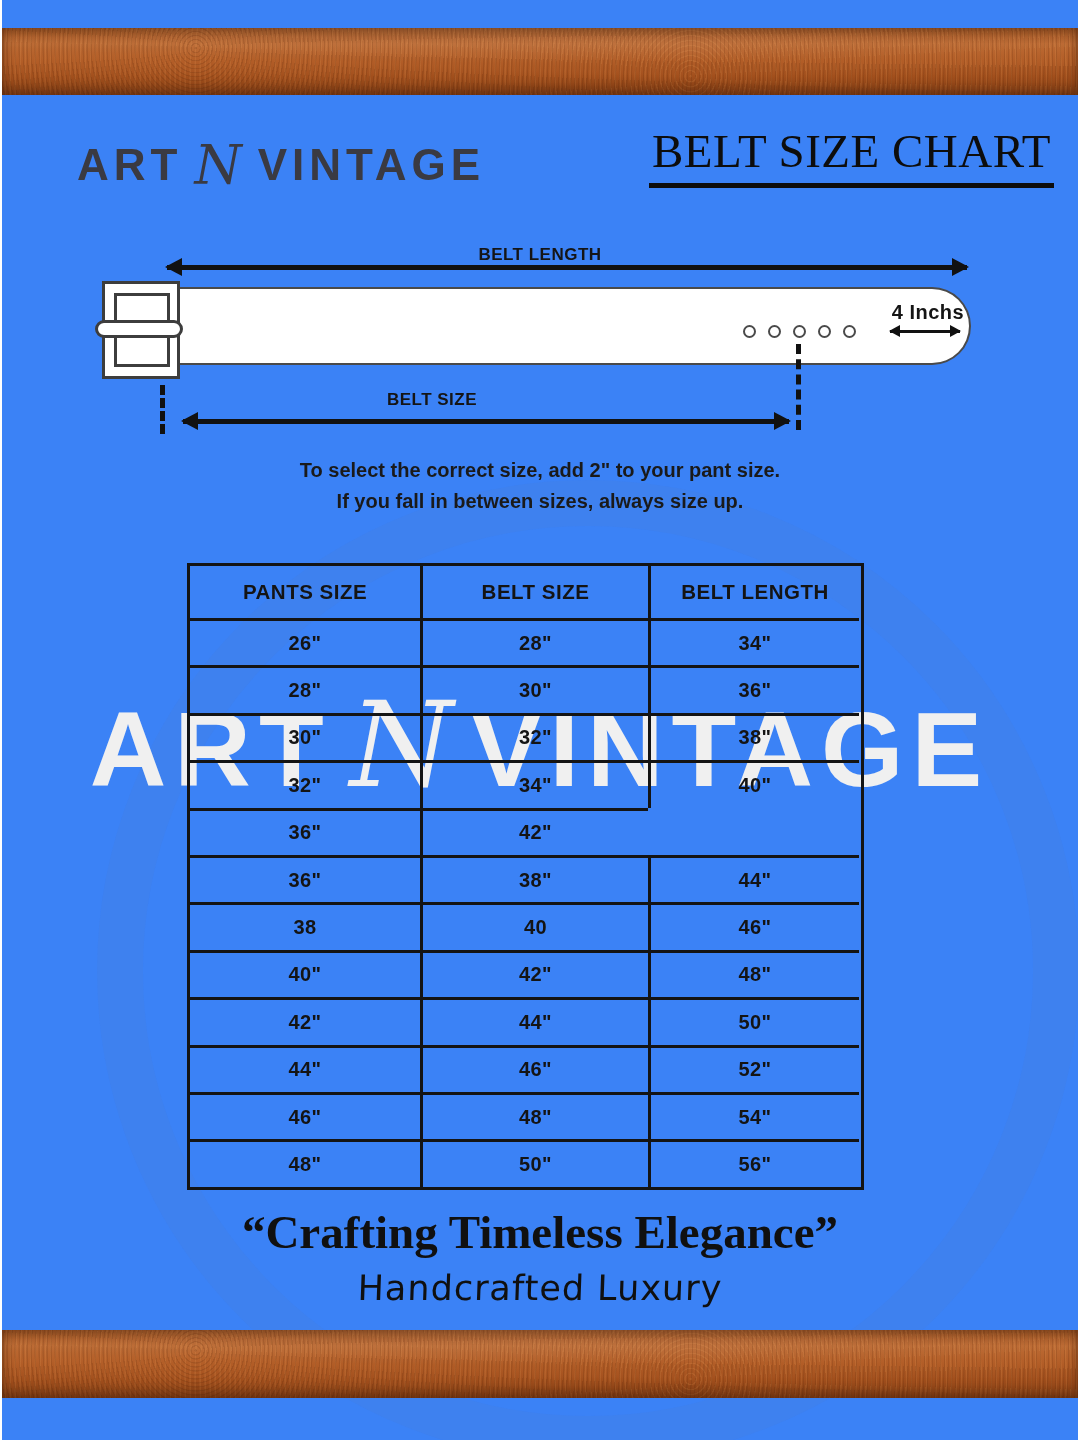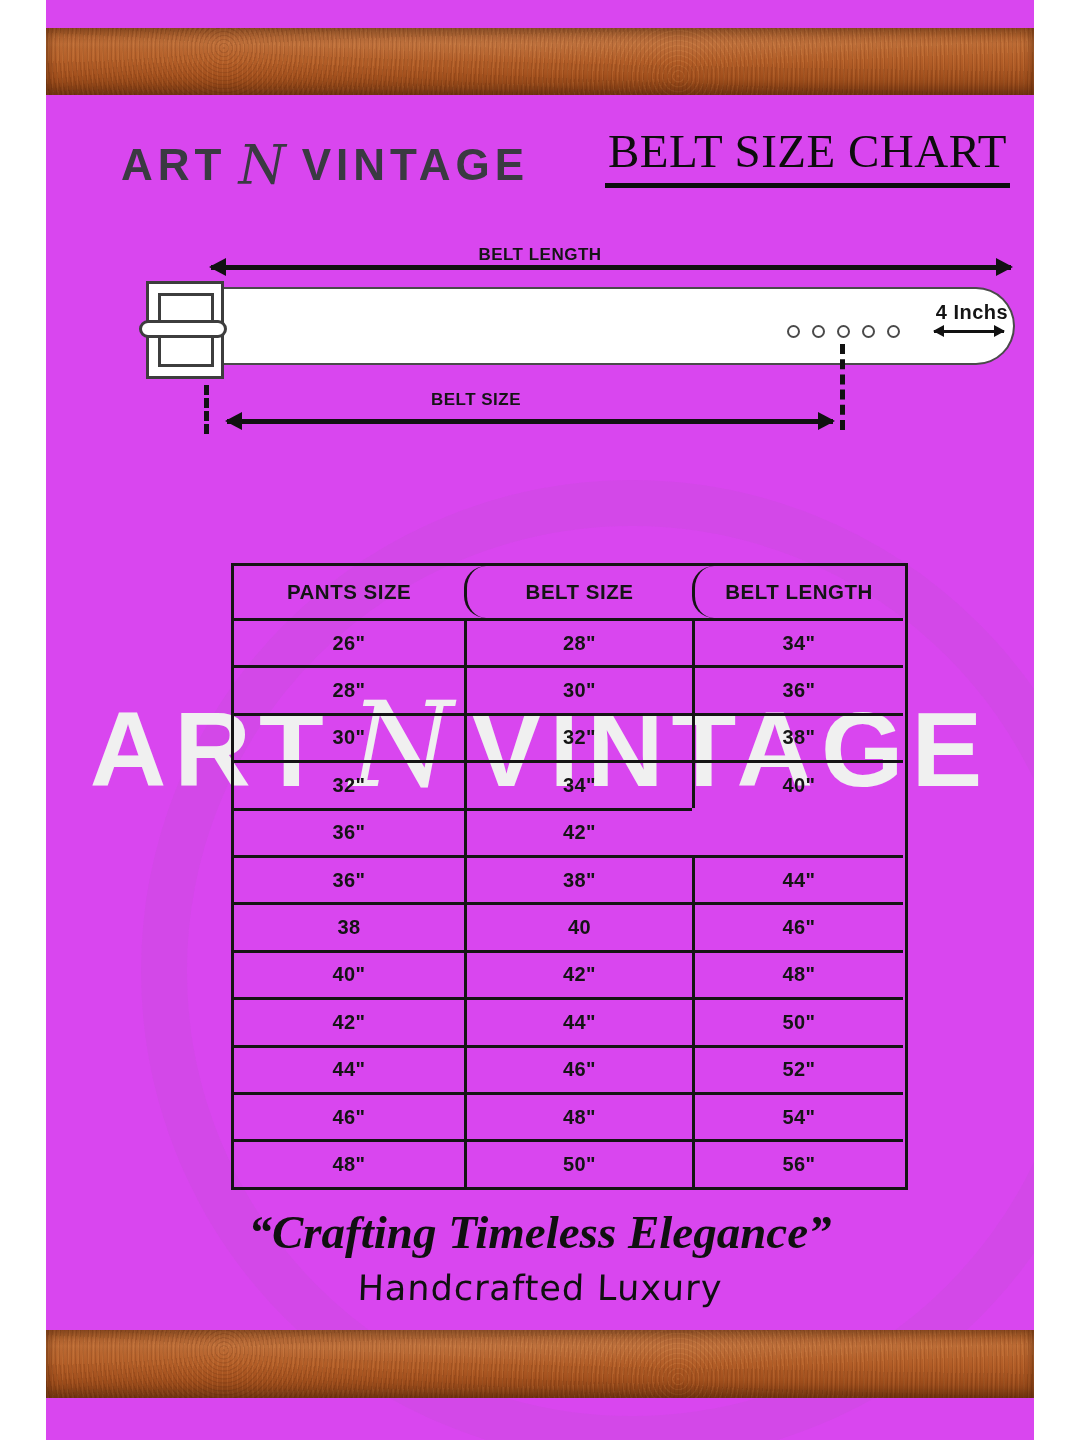--- a/index.html
+++ b/index.html
@@ -1,20 +1,20 @@
 <!DOCTYPE html>
 <html><head>
 <meta charset="utf-8">
 <style>
   html,body{margin:0;padding:0;background:#ffffff;}
   .page{
     position:relative;
-    width:988px;height:1440px;
+    width:1076px;height:1440px;
     margin:0 auto;
-    background:#d946ef;
+    background:#3b82f6;
     overflow:hidden;
     font-family:"Liberation Sans", sans-serif;
     color:#121212;
   }
   
   .leather{
     position:absolute;left:0;right:0;
     background:
       repeating-radial-gradient(circle at 18% 30%, rgba(80,35,8,0.16) 0 1px, transparent 1.5px 4px),
       repeating-radial-gradient(circle at 64% 72%, rgba(240,170,100,0.14) 0 1px, transparent 1.5px 5px),
@@ -129,27 +129,27 @@
   }
   .trow{display:grid;grid-template-columns:230px 228px 211px;height:47.4px;}
   .trow.thead{height:52px;}
   .tcell{
     display:flex;align-items:center;justify-content:center;
     font-weight:700;font-size:20px;color:#141414;
     border-left:3px solid #141414;border-top:3px solid #141414;
     box-sizing:border-box;letter-spacing:0.5px;
   }
   .trow .tcell:first-child{border-left:none;}
-  .trow.thead .tcell{border-top:none;font-size:20.5px;border-radius:22px;}
+  .trow.thead .tcell{border-top:none;font-size:20.5px;}
 
   
   .quote{
     position:absolute;left:0;right:0;top:1205px;text-align:center;
     font-family:"Liberation Serif", serif;font-weight:600;
-    font-size:47px;color:#101010;z-index:2;font-style:italic;
+    font-size:47px;color:#101010;z-index:2;
   }
   .tagline{
     position:absolute;left:0;right:0;top:1268px;text-align:center;
     font-family:"DejaVu Sans", sans-serif;font-weight:400;
     font-size:35px;color:#101010;letter-spacing:1px;z-index:2;
     transform:skewX(-2deg);
   }
 </style>
 </head>
 <body>
@@ -185,20 +185,22 @@
 
   <div class="dg-label lbl-four-inch">4 Inchs</div>
   <div class="darrow small arrow-four-inch"></div>
 
   <div class="dash-line dash-left"></div>
   <div class="dash-line dash-right"></div>
   <div class="dg-label lbl-belt-size">BELT SIZE</div>
   <div class="darrow arrow-belt-size"></div>
 
   <div class="instructions">
+    <div>To select the correct size, add 2" to your pant size.</div>
+    <div>If you fall in between sizes, always size up.</div>
   </div>
 
   <div class="size-table">
     <div class="trow thead">
       <div class="tcell">PANTS SIZE</div>
       <div class="tcell">BELT SIZE</div>
       <div class="tcell">BELT LENGTH</div>
     </div>
   <div class="trow">
         <div class="tcell">26"</div>

